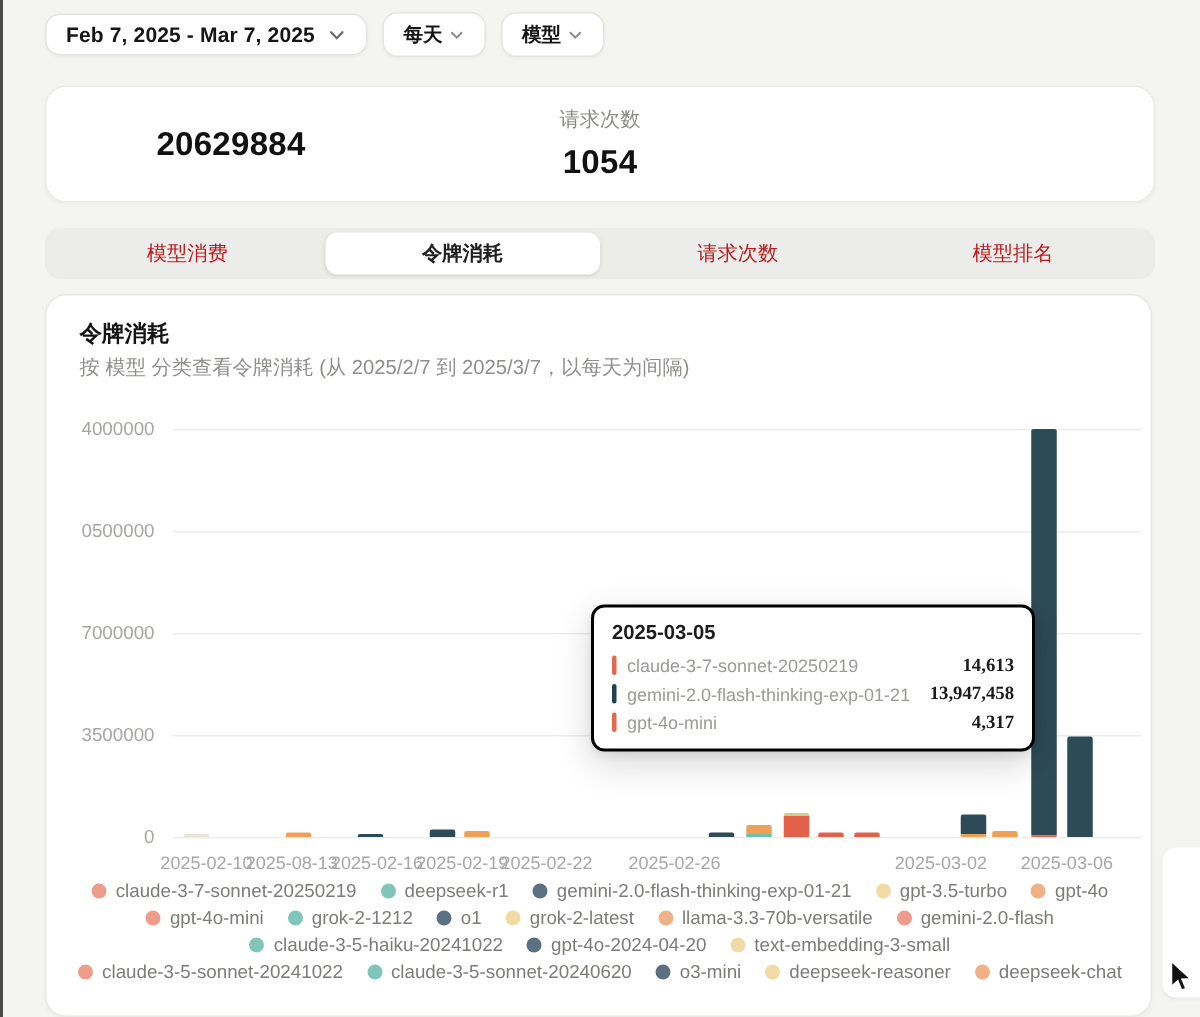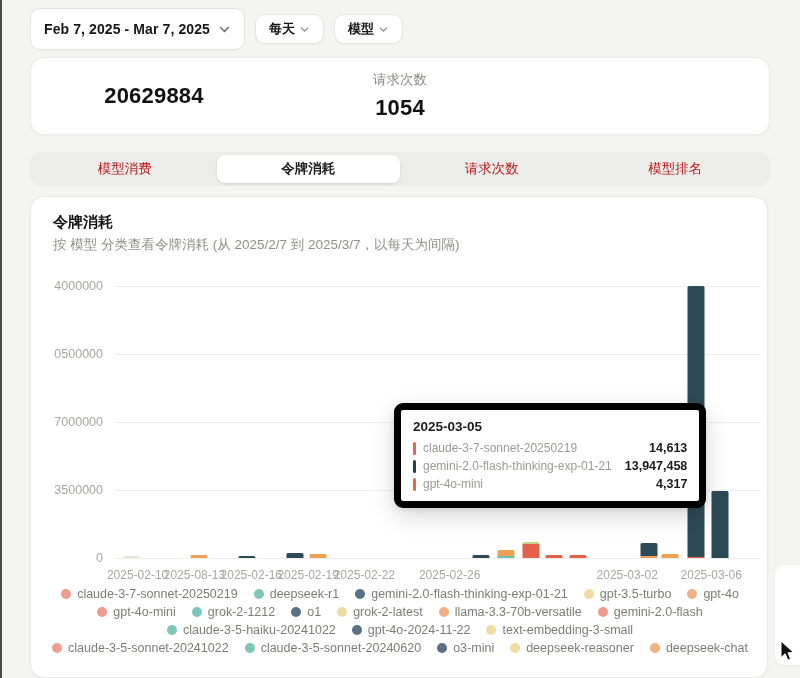--- a/index.html
+++ b/index.html
@@ -13,21 +13,21 @@
   .window-edge { position:absolute; left:0; top:0; width:2px; height:678px; background:#4a4a4a; }
 
   
   .toolbar { position:absolute; left:30px; top:8px; display:flex; align-items:center; gap:10px; }
   .btn {
     display:flex; align-items:center; gap:8px;
     background:#fff; border:1px solid #e4e4e1; border-radius:10px;
     box-shadow:0 1px 2px rgba(0,0,0,.04);
     padding:0 13px; cursor:pointer; white-space:nowrap;
   }
-  .btn-date { height:42px; font-size:14px; font-weight:700; letter-spacing:.1px; }
+  .btn-date { height:28px; font-size:14px; font-weight:700; letter-spacing:.1px; }
   .btn-sm { height:30px; font-size:13px; font-weight:600; gap:4px; }
   .chev { display:inline-flex; }
 
   
   .stats-card {
     position:absolute; left:30px; top:57px; width:740px; height:78px;
     background:#fff; border:1px solid #ebebe8; border-radius:14px;
     box-shadow:0 1px 3px rgba(0,0,0,.04);
     display:grid; grid-template-columns:1fr 1fr 1fr; align-items:center;
   }
@@ -71,29 +71,29 @@
   
   .legend { position:absolute; left:10px; top:390px; width:718px; display:flex; flex-direction:column; gap:4px; }
   .legend-row { display:flex; justify-content:center; align-items:center; gap:16px; }
   .legend-item { display:flex; align-items:center; gap:6px; cursor:pointer; white-space:nowrap; }
   .legend-dot { width:10px; height:10px; border-radius:50%; flex:0 0 auto; }
   .legend-label { font-size:12.5px; color:#7c7c79; }
 
   
   .tooltip {
     position:absolute; left:363px; top:206px; min-width:284px;
-    background:#fff; border:7px solid #000000; border-radius:9px;
+    background:#fff; border:2px solid #000000; border-radius:9px;
     box-shadow:0 8px 24px rgba(0,0,0,.16), 0 2px 6px rgba(0,0,0,.08);
     padding:9px 12px 10px; z-index:5;
   }
   .tooltip-title { font-size:13.5px; font-weight:800; color:#1c1c1c; margin-bottom:7px; }
   .tooltip-row { display:flex; align-items:center; gap:7px; margin-top:4px; }
   .tooltip-marker { width:3px; height:13px; border-radius:2px; flex:0 0 auto; }
   .tooltip-series { font-size:12px; color:#9a9a97; white-space:nowrap; }
-  .tooltip-value { margin-left:auto; padding-left:6px; font-family:Liberation Sans, sans-serif;
+  .tooltip-value { margin-left:auto; padding-left:6px; font-family:Liberation Serif, serif;
                    font-size:12.5px; font-weight:700; color:#1b1b1b; white-space:nowrap; }
 
   .side-panel { position:absolute; left:775px; top:565px; width:30px; height:100px;
                 background:#fff; border-radius:9px 0 0 9px; box-shadow:0 1px 3px rgba(0,0,0,.06); }
   .cursor { position:absolute; left:777px; top:640px; z-index:9; }
 </style>
 </head>
 <body>
 
 <div class="window-edge"></div>
@@ -266,21 +266,21 @@
           <div class="legend-label">gemini-2.0-flash</div>
         </div>
       </div>
       <div class="legend-row">
         <div class="legend-item">
           <div class="legend-dot" style="background: rgb(127, 198, 185);"></div>
           <div class="legend-label">claude-3-5-haiku-20241022</div>
         </div>
         <div class="legend-item">
           <div class="legend-dot" style="background: rgb(91, 113, 131);"></div>
-          <div class="legend-label">gpt-4o-2024-11-22</div>
+          <div class="legend-label">gpt-4o-2024-04-20</div>
         </div>
         <div class="legend-item">
           <div class="legend-dot" style="background: rgb(241, 219, 164);"></div>
           <div class="legend-label">text-embedding-3-small</div>
         </div>
       </div>
       <div class="legend-row">
         <div class="legend-item">
           <div class="legend-dot" style="background: rgb(238, 156, 140);"></div>
           <div class="legend-label">claude-3-5-sonnet-20241022</div>

